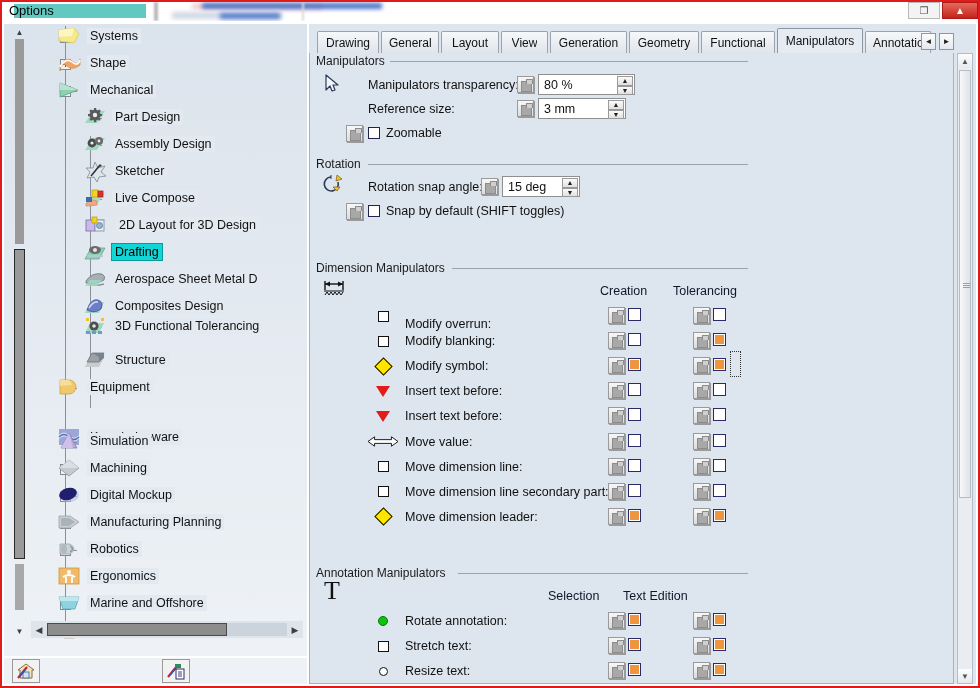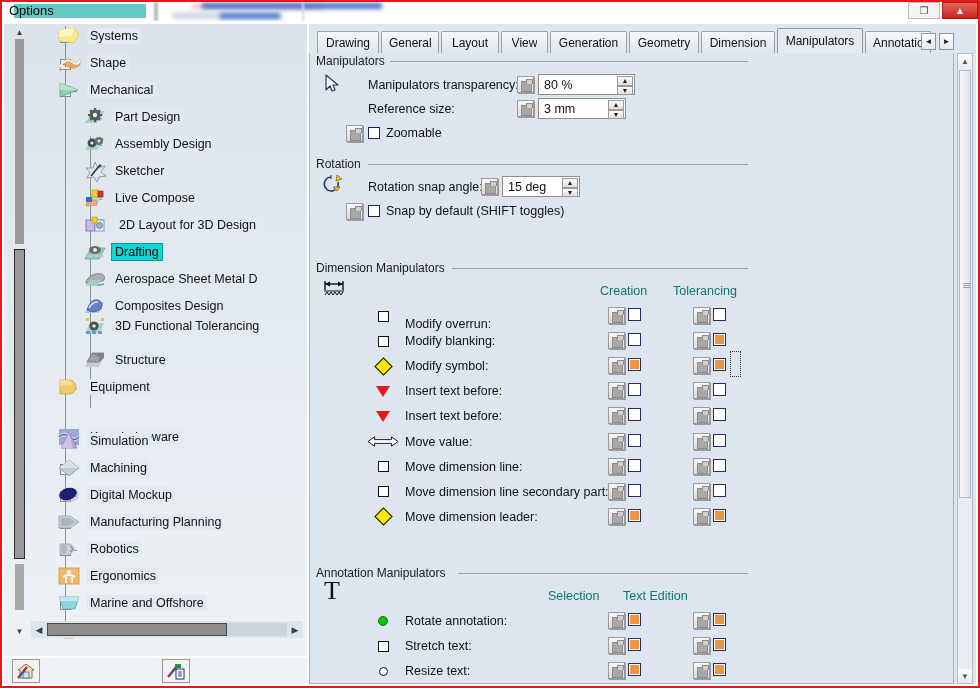--- a/index.html
+++ b/index.html
@@ -204,21 +204,21 @@
   .spin span { padding-left:5px; font-size:12.5px; color:#111; }
   .spin-btns {
     position:absolute; right:1px; top:1px; width:16px; height:19px;
     display:flex; flex-direction:column;
   }
   .spin-b {
     flex:1; background:linear-gradient(#fbfbfb,#e0e0e0); border:1px solid #9a9a9a;
     display:flex; align-items:center; justify-content:center; font-size:7px; color:#222;
   }
 
-  .colhdr { position:absolute; font-size:12.5px; color:#0f766e; }
+  .colhdr { position:absolute; font-size:12.5px; color:#0f172a; }
 
   
   .mk { position:absolute; }
   .mk-square { width:11px; height:11px; background:#fff; border:1.5px solid #111; }
   .mk-diamond { width:13px; height:13px; background:#ffe600; border:1.5px solid #111; transform:rotate(45deg); }
   .mk-tri { width:0; height:0; border-left:7px solid transparent; border-right:7px solid transparent; border-top:11px solid #e21b1b; }
   .mk-circle-g { width:10px; height:10px; border-radius:50%; background:#0ac50a; border:1px solid #067506; }
   .mk-circle-o { width:9px; height:9px; border-radius:50%; background:#fff; border:1.5px solid #111; }
 
   
@@ -560,21 +560,21 @@
           <div class="tab" style="left: 192px; width: 47px;">
             <span style="overflow: hidden;">View</span>
           </div>
           <div class="tab" style="left: 241px; width: 77px;">
             <span style="overflow: hidden;">Generation</span>
           </div>
           <div class="tab" style="left: 320px; width: 70px;">
             <span style="overflow: hidden;">Geometry</span>
           </div>
           <div class="tab" style="left: 392px; width: 74px;">
-            <span style="overflow: hidden;">Dimension</span>
+            <span style="overflow: hidden;">Functional</span>
           </div>
           <div class="tab active" style="left: 468px; width: 86px;">
             <span style="overflow: hidden;">Manipulators</span>
           </div>
           <div class="tab" style="left: 556px; width: 66px;">
             <span style="overflow: hidden;">Annotation</span>
           </div>
           <div class="tabline"></div>
         </div>
       <div class="tab-nav" style="left:612px;">

